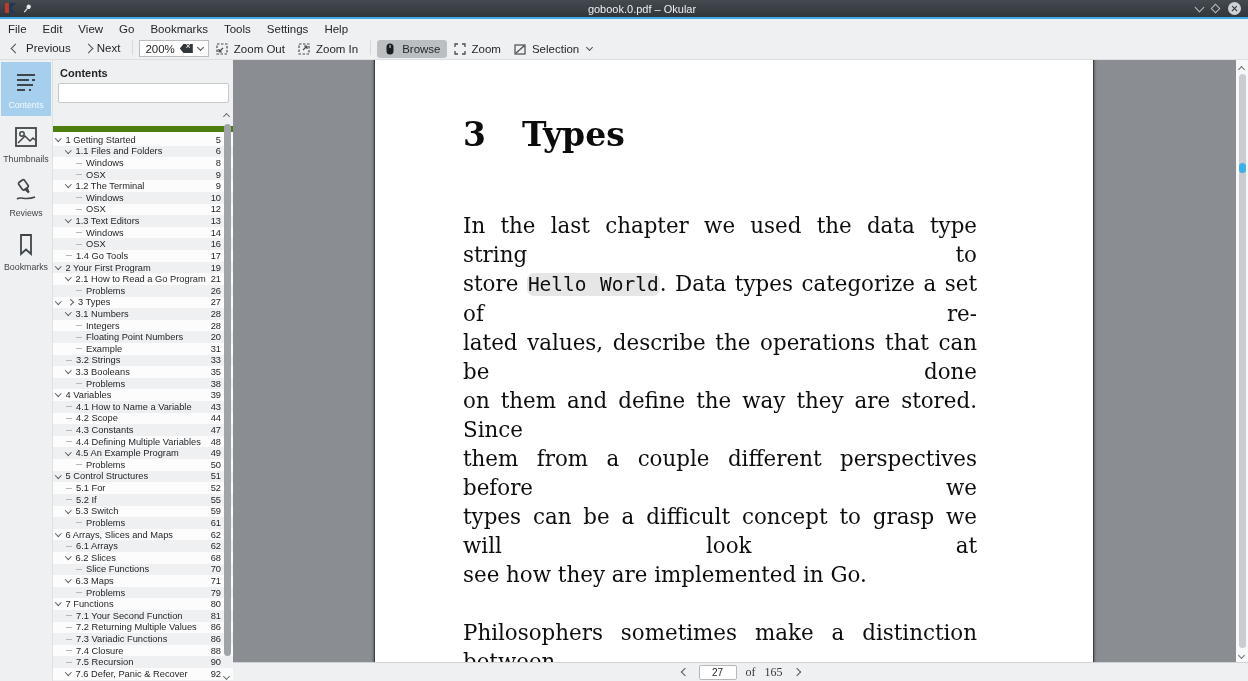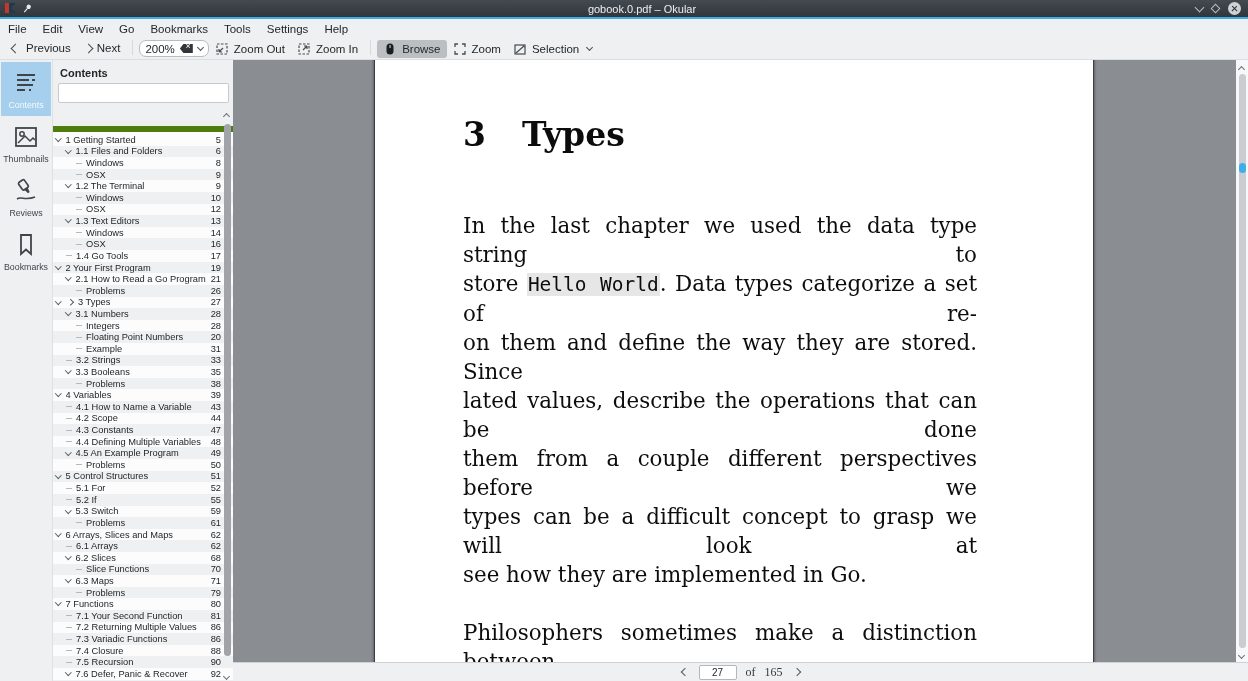--- a/index.html
+++ b/index.html
@@ -26,21 +26,21 @@
   
   .toolbar { position:absolute; left:0; top:40px; width:1248px; height:20px; background:#eff0f1; display:flex; align-items:flex-start; padding-left:6px; border-bottom:1px solid #dcdfe1; }
   .tb-btn { display:flex; align-items:center; gap:5px; font-size:11.5px; padding:2px 6px; border-radius:3px; color:#24282b; }
   .tb-btn.active { background:#bcbfc2; }
   .tb-sep { width:1px; height:15px; background:#d7dadc; margin:0 6px; }
   .chev { display:inline-block; width:7px; height:7px; border-right:1.4px solid #4a4e52; border-bottom:1.4px solid #4a4e52; }
   .chev.left { transform:rotate(135deg); margin-right:2px; }
   .chev.right { transform:rotate(-45deg); margin-left:2px; }
   .chev.down { transform:rotate(45deg); margin-top:-3px; }
   .chev.up { transform:rotate(-135deg); margin-top:3px; }
-  .combo { display:flex; align-items:center; background:#fff; border:1px solid #b9bdc0; border-radius:7px; height:17px; padding:0 5px; gap:5px; }
+  .combo { display:flex; align-items:center; background:#fff; border:1px solid #b9bdc0; border-radius:0; height:17px; padding:0 5px; gap:5px; }
   .combo-value { font-size:11.5px; }
   .backspace-icon { width:13px; height:9px; background:#31363b; clip-path:polygon(28% 0,100% 0,100% 100%,28% 100%,0 50%); position:relative; }
   .backspace-icon::after { content:"×"; position:absolute; right:2px; top:-3px; color:#fff; font-size:9px; }
   .combo .chev { width:5px; height:5px; }
   .tool-icon { width:14px; height:14px; flex:0 0 auto; }
 
   
   .tool-sidebar { position:absolute; left:0; top:60px; width:52px; height:621px; background:#eff0f1; display:flex; flex-direction:column; padding-top:2px; }
   .side-item { display:flex; flex-direction:column; align-items:center; padding:8px 0 6px; margin:0 1px; gap:4px; }
   .side-item .lbl { font-size:8.8px; color:#40454a; }
@@ -70,21 +70,21 @@
   .toc-scrollbar .chev { width:5px; height:5px; border-color:#6a6f73; }
 
   
   .viewport { position:absolute; left:233px; top:60px; width:1003px; height:602px; background:#8a8e93; overflow:hidden; }
   .pdf-page { position:absolute; left:141px; top:-30px; width:720px; height:780px; background:#ffffff; border:1px solid #3c3f42; box-shadow:0 0 3px rgba(0,0,0,.55); }
   .page-inner { padding:84px 118px 0 88px; }
   .chapter-heading { font-family:"DejaVu Serif", serif; font-weight:bold; font-size:33px; line-height:40px; color:#0c0c0c; display:flex; gap:36px; }
   .doc-paragraphs { margin-top:56px; width:514px; font-family:"DejaVu Serif", serif; font-size:21.4px; line-height:29px; color:#0d0d0d; }
   .para + .para { margin-top:29px; }
   .doc-line.just { text-align:justify; text-align-last:justify; }
-  .code { font-family:"DejaVu Sans Mono", monospace; font-size:19.5px; background:#e6e6e6; padding:0 1px; }
+  .code { font-family:"DejaVu Sans Mono", monospace; font-size:19.5px; background:#e6e6e6; padding:0 1px;border-radius:7px; }
 
   
   .page-scrollbar { position:absolute; right:0; top:60px; width:12px; height:602px; background:#f7f8f9; }
   .scroll-groove { position:absolute; left:2.5px; top:14px; width:7px; height:574px; background:#c9cdd1; border-radius:3.5px; }
   .scroll-handle { position:absolute; left:2.5px; top:103px; width:7px; height:10px; background:#3daee9; border-radius:3.5px; }
   .page-scrollbar .chev { width:5px; height:5px; border-color:#6a6f73; position:absolute; left:3px; }
   .psb-up { top:4px; } .psb-down { bottom:4px; }
 
   
   .pager-bar { position:absolute; left:233px; top:662px; width:1015px; height:19px; background:#eff0f1; border-top:1px solid #cfd2d4; display:flex; align-items:center; justify-content:center; gap:9px; }
@@ -557,22 +557,22 @@
   <div class="pdf-page">
     <div class="page-inner">
       <div class="chapter-heading">
         <span>3</span>
         <span>Types</span>
       </div>
       <div class="doc-paragraphs">
           <div class="para">
             <div class="doc-line just"><span>In the last chapter we used the data type string to</span></div>
             <div class="doc-line just"><span>store </span><span class="code">Hello World</span><span>. Data types categorize a set of re-</span></div>
+            <div class="doc-line just"><span>lated values, describe the operations that can be done</span></div>
             <div class="doc-line just"><span>on them and define the way they are stored. Since</span></div>
-            <div class="doc-line just"><span>lated values, describe the operations that can be done</span></div>
             <div class="doc-line just"><span>them from a couple different perspectives before we</span></div>
             <div class="doc-line just"><span>types can be a difficult concept to grasp we will look at</span></div>
             <div class="doc-line"><span>see how they are implemented in Go.</span></div>
           </div>
           <div class="para">
             <div class="doc-line just"><span>Philosophers sometimes make a distinction between</span></div>
           </div>
         </div>
     </div>
   </div>

